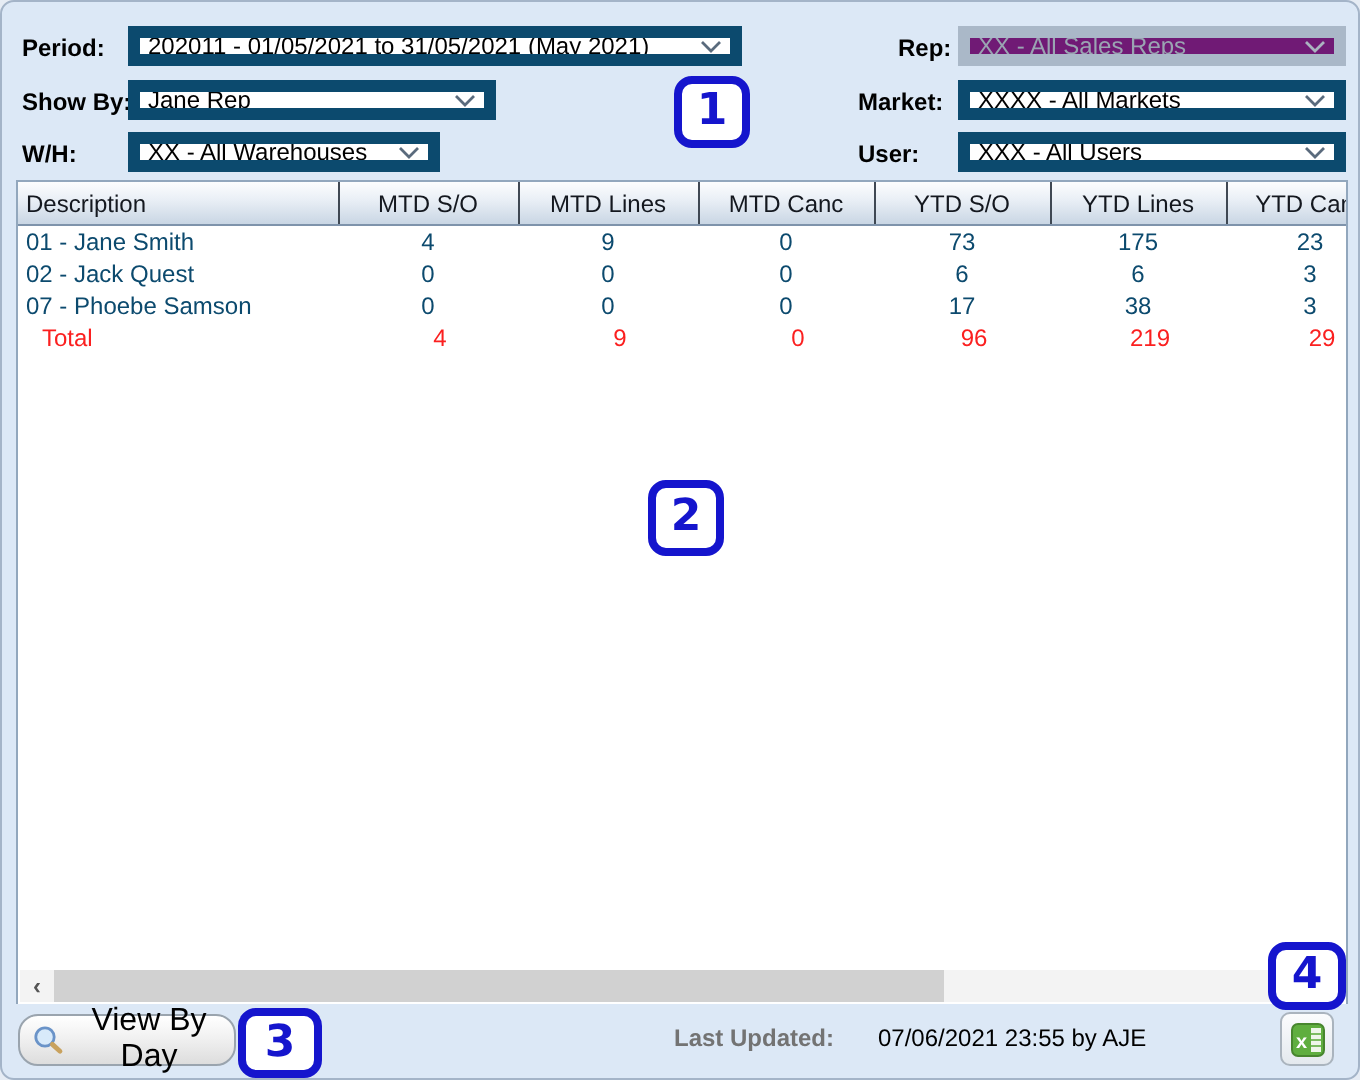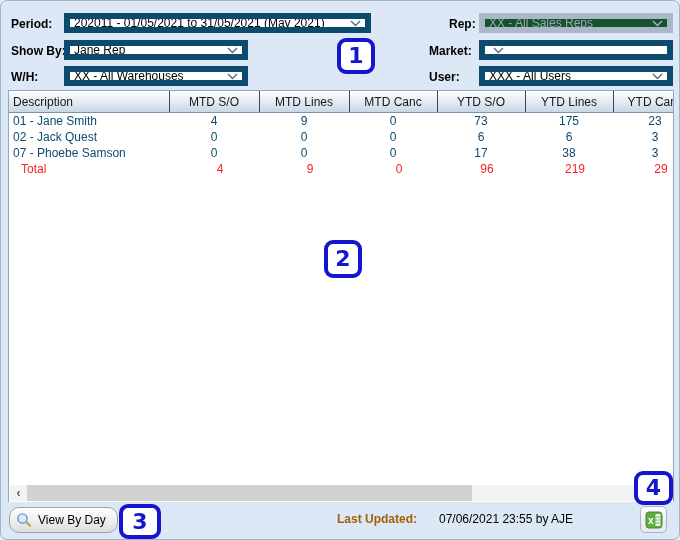--- a/index.html
+++ b/index.html
@@ -7,21 +7,21 @@
   .window{position:relative;width:680px;height:540px;box-sizing:border-box;
     background:#dce8f6;border:1px solid #a4b4c8;border-radius:7px;}
 
   
   .flabel{position:absolute;font-size:12px;font-weight:bold;color:#000;}
   .combo{position:absolute;height:20px;box-sizing:border-box;background:#fff;
     border:6px solid #0c4a6e;display:flex;align-items:center;font-size:12px;color:#000;
     padding:0 4px;white-space:nowrap;overflow:hidden;}
   .combo .ctext{flex:1;overflow:hidden;white-space:nowrap;}
   .combo .chev{flex:0 0 auto;margin-left:4px;display:flex;align-items:center;}
-  .combo.disabled{background:#14532d;color:#9aa4b2;border-color:#aab8c8;}
+  .combo.disabled{background:#701a75;color:#9aa4b2;border-color:#aab8c8;}
 
   
   .table-wrap{position:absolute;left:7px;top:89px;width:666px;height:413px;
     box-sizing:border-box;border:1px solid #92a7bd;background:#fff;overflow:hidden;}
   table.grid{border-collapse:collapse;table-layout:fixed;width:688px;}
   table.grid th{height:21px;font-size:12px;font-weight:normal;color:#14181f;
     background:linear-gradient(#fcfdfe 0%,#e8eef5 45%,#c9d6e4 100%);
     border-bottom:1px solid #7e93ab;border-right:1px solid #3f4853;
     text-align:center;padding:0;overflow:hidden;white-space:nowrap;margin-top:17px;}
   table.grid th.desc{text-align:left;padding-left:4px;}
@@ -39,22 +39,22 @@
   .hs-arrow.right{right:0;}
   .hs-thumb{position:absolute;left:17px;top:0;width:445px;height:16px;background:#d1d1d1;}
 
   
   .statusbar{position:absolute;left:1px;right:1px;bottom:1px;height:36px;
     background:#dce8f6;border-bottom-left-radius:6px;border-bottom-right-radius:6px;}
   .view-day{position:absolute;left:7px;top:5px;width:109px;height:26px;box-sizing:border-box;
     border:1px solid #9aa4ae;border-radius:10px;
     background:linear-gradient(#ffffff,#f1f1f1 45%,#dddddd);
     display:flex;align-items:center;gap:6px;
-    font-family:"Liberation Sans",sans-serif;font-size:12px;color:#000;cursor:pointer;}
-  .lu-label{position:absolute;left:335px;top:10px;font-size:12px;font-weight:bold;color:#a16207;}
+    font-family:"Liberation Sans",sans-serif;font-size:16px;color:#000;cursor:pointer;}
+  .lu-label{position:absolute;left:335px;top:10px;font-size:12px;font-weight:bold;color:#737373;}
   .lu-value{position:absolute;left:437px;top:10px;font-size:12px;color:#000;}
   .excel-btn{position:absolute;left:638px;top:4px;width:27px;height:27px;box-sizing:border-box;
     border:1px solid #aab4be;border-radius:5px;background:linear-gradient(#fbfcfd,#e4e9ee);
     display:flex;align-items:center;justify-content:center;padding:0;cursor:pointer;}
 
   
   .marker{position:absolute;box-sizing:border-box;background:#fff;border:4px solid #1515cd;
     border-radius:9px;color:#1515cd;font-weight:bold;font-size:22px;line-height:1;
     display:flex;align-items:center;justify-content:center;
     font-family:"DejaVu Sans",sans-serif;z-index:10;}
@@ -83,41 +83,42 @@
     <div class="combo" style="left:63px;top:39px;width:184px;">
       <span class="ctext">Jane Rep</span>
       <span class="chev">
         <svg width="11" height="7">
             <polyline points="1,1 5.5,5.5 10,1" fill="none" stroke="#5a6b7d" stroke-width="1.4"></polyline>
           </svg>
       </span>
     </div>
 
     <span class="flabel" style="left:10px;top:69px;">W/H:</span>
-    <div class="combo" style="left:63px;top:65px;width:184px;">
+    <div class="combo" style="left:63px;top:65px;width:156px;">
       <span class="ctext">XX - All Warehouses</span>
       <span class="chev">
         <svg width="11" height="7">
             <polyline points="1,1 5.5,5.5 10,1" fill="none" stroke="#5a6b7d" stroke-width="1.4"></polyline>
           </svg>
       </span>
     </div>
 
     <span class="flabel" style="left:448px;top:16px;">Rep:</span>
     <div class="combo disabled" style="left:478px;top:12px;width:194px;">
       <span class="ctext">XX - All Sales Reps</span>
       <span class="chev">
         <svg width="11" height="7">
             <polyline points="1,1 5.5,5.5 10,1" fill="none" stroke="#aab4c0" stroke-width="1.4"></polyline>
           </svg>
       </span>
     </div>
 
     <span class="flabel" style="left:428px;top:43px;">Market:</span>
     <div class="combo" style="left:478px;top:39px;width:194px;">
+      <span class="ctext">XXXX - All Markets</span>
       <span class="chev">
         <svg width="11" height="7">
             <polyline points="1,1 5.5,5.5 10,1" fill="none" stroke="#5a6b7d" stroke-width="1.4"></polyline>
           </svg>
       </span>
     </div>
 
     <span class="flabel" style="left:428px;top:69px;">User:</span>
     <div class="combo" style="left:478px;top:65px;width:194px;">
       <span class="ctext">XXX - All Users</span>

